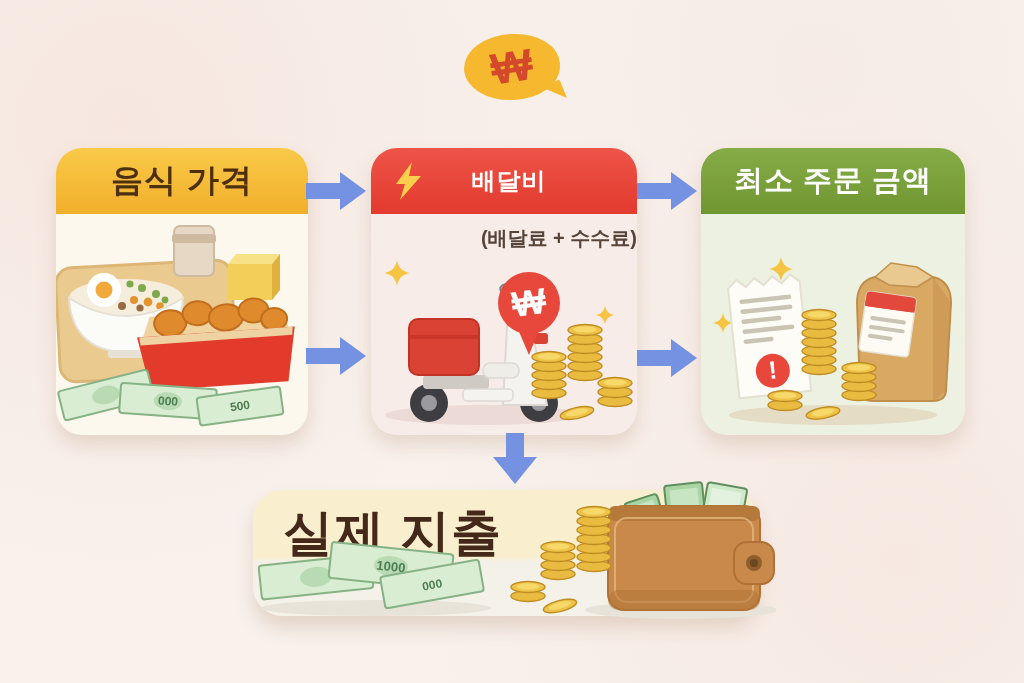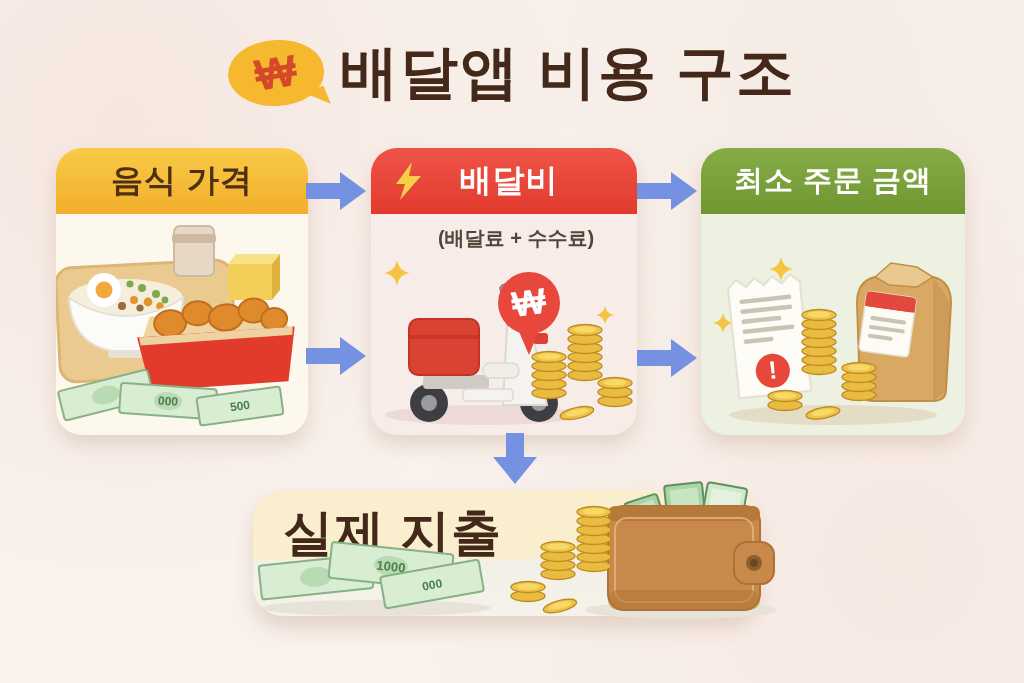--- a/index.html
+++ b/index.html
@@ -27,24 +27,24 @@
 
   
   .card{ position:absolute; top:148px; height:287px; border-radius:26px; overflow:hidden;
     box-shadow:0 10px 18px rgba(186,152,125,.30); }
   .card-food   { left:56px;  width:252px; background:#FCF8EE; }
   .card-deliv  { left:371px; width:266px; background:#F8ECE9; }
   .card-minord { left:701px; width:264px; background:#EDF1E1; }
   .card-header{ height:66px; display:flex; align-items:center; justify-content:center;
     font-weight:800; position:relative; letter-spacing:1px; }
   .hdr-yellow{ background:linear-gradient(180deg,#F9CA48,#F1AF2B); color:#4E2F10; font-size:32px; }
-  .hdr-red   { background:linear-gradient(180deg,#EF5448,#E23A2E); color:#FFFFFF; font-size:32px;padding-left:10px; }
+  .hdr-red   { background:linear-gradient(180deg,#EF5448,#E23A2E); color:#FFFFFF; font-size:24px;padding-left:10px; }
   .hdr-green { background:linear-gradient(180deg,#85AC47,#6F9631); color:#FFFFFF; font-size:29px; }
   .hdr-bolt{ position:absolute; left:22px; top:14px; }
-  .subtitle{ margin-top:11px; text-align:center; font-size:20px; font-weight:600; color:#564439;margin-left:24px; }
+  .subtitle{ margin-top:11px; text-align:right; font-size:20px; font-weight:600; color:#564439;margin-left:24px; }
   .illus{ position:absolute; left:0; bottom:0; pointer-events:none; }
 
   
   .arrow{ position:absolute; }
   .a1{ left:306px; top:170px; } .a2{ left:306px; top:335px; }
   .a3{ left:637px; top:170px; } .a4{ left:637px; top:337px; }
   .a5{ left:492px; top:433px; }
 
   
   .result-card{ position:absolute; left:253px; top:490px; width:505px; height:126px;
@@ -71,21 +71,20 @@
       <path id="spark" d="M0,-11 C1.6,-4.2 4.2,-1.6 11,0 C4.2,1.6 1.6,4.2 0,11 C-1.6,4.2 -4.2,1.6 -11,0 C-4.2,-1.6 -1.6,-4.2 0,-11 Z" fill="#F5C443"></path>
       <polygon id="arrowR" points="0,13 34,13 34,2 60,21 34,40 34,29 0,29" fill="#7591E2"></polygon>
       <polygon id="arrowD" points="14,0 32,0 32,24 45,24 23,51 1,24 14,24" fill="#7591E2"></polygon>
     </defs>
   </svg>
 
   <header class="title-row">
     <div class="bubble">
       <span class="won">₩</span>
     </div>
-    <h1 class="page-title">배달앱 비용 구조</h1>
   </header>
 
   <section class="card card-food">
     <div class="card-header hdr-yellow">
       <span>음식 가격</span>
     </div>
     <svg class="illus" width="252" height="221" viewBox="0 0 252 221">
       <g transform="rotate(-3 90 110)">
         <rect x="2" y="50" width="176" height="114" rx="16" fill="#EBCA90" stroke="#DCB676" stroke-width="3"></rect>
       </g>

